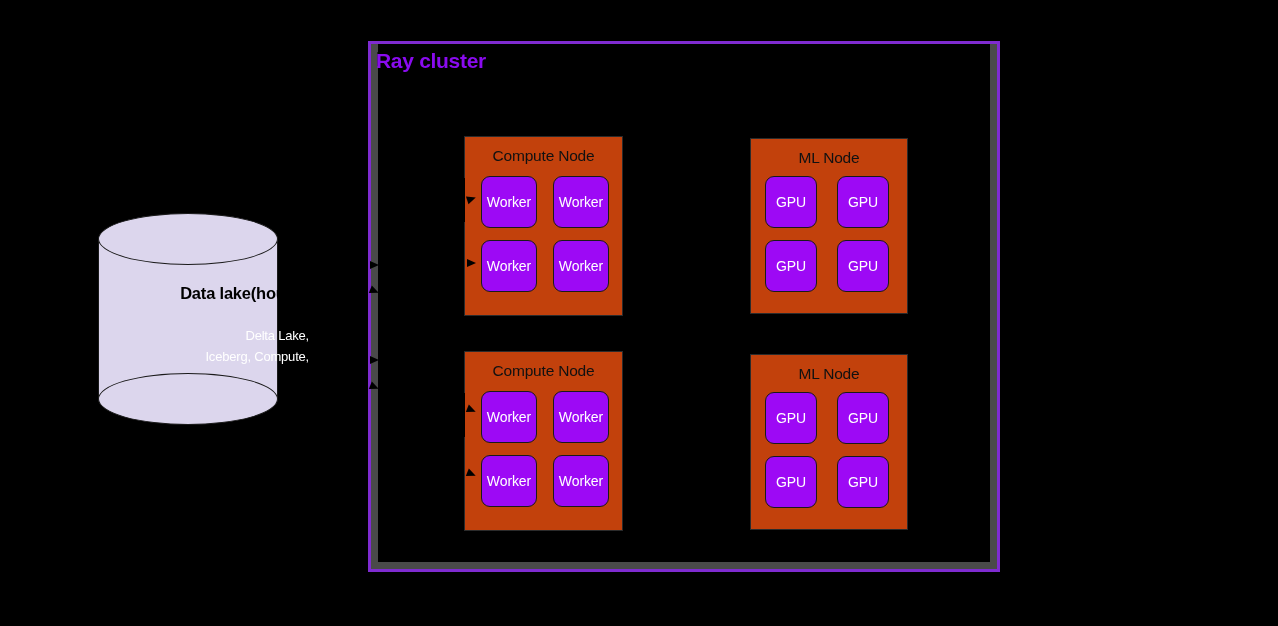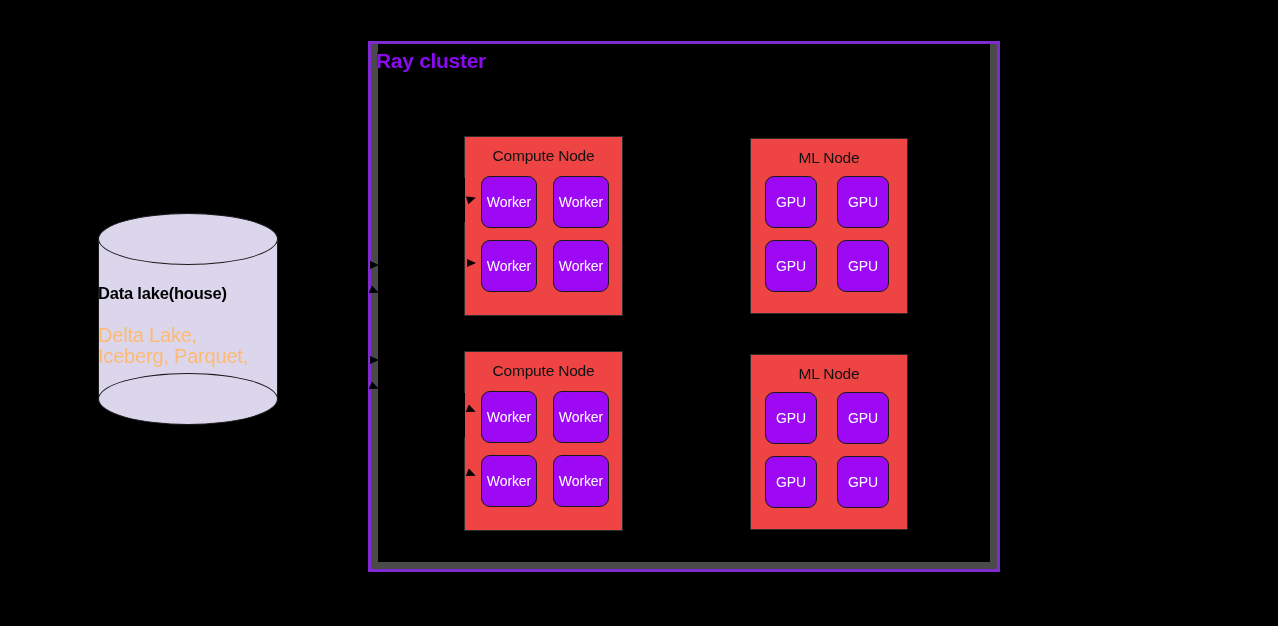--- a/index.html
+++ b/index.html
@@ -55,35 +55,35 @@
     background: #DCD6ED;
     border: 1.4px solid #1a1a1a;
     border-radius: 50%;
     box-sizing: border-box;
   }
   #datalake .cyl-text {
     position: absolute;
     left: 0;
     top: 72px;
     width: 211px;
-    text-align: left;
+    text-align: right;
     line-height: 1.0;
   }
   #datalake .cyl-title {
     font-size: 16.5px;
     font-weight: bold;
     color: #000;
     display: block;
     margin-bottom: 23px;
     letter-spacing: -0.2px;
   }
   #datalake .cyl-line {
-    font-size: 20px;
+    font-size: 13px;
     display: block;
-    color: #fdba74;
+    color: #ffffff;
     line-height: 21.5px;
     letter-spacing: -0.2px;
   }
 
   
   #ray-cluster {
     position: absolute;
     left: 368px;
     top: 41px;
     width: 632px;
@@ -110,21 +110,21 @@
     color: #8A0BEF;
     letter-spacing: -0.3px;
     line-height: 24px;
     text-shadow: 0 -2px 0 #000;
   }
 
   
   .node {
     position: absolute;
     box-sizing: border-box;
-    background: #ef4444;
+    background: #c2410c;
     border: 1.3px solid #2b2b2b;
   }
   .node .node-title {
     position: absolute;
     left: 0;
     top: 10px;
     width: 100%;
     text-align: center;
     font-size: 15.5px;
     color: #111;
@@ -169,21 +169,21 @@
 </head>
 <body>
 
 <div id="datalake">
   <div class="cyl-body"></div>
   <div class="cyl-bottom"></div>
   <div class="cyl-top"></div>
   <div class="cyl-text">
     <span class="cyl-title">Data lake(house)</span>
     <span class="cyl-line">Delta Lake,</span>
-    <span class="cyl-line">Iceberg, Parquet,</span>
+    <span class="cyl-line">Iceberg, Compute,</span>
   </div>
 </div>
 
 <div id="ray-cluster">
   <div class="inner-shadow"></div>
 </div>
 <div id="ray-cluster-title">Ray cluster</div>
 
 <div class="arrow" style="left:370px; top:261px;"></div>
 <div class="arrow" style="left:370px; top:287px; transform:rotate(22deg);"></div>

